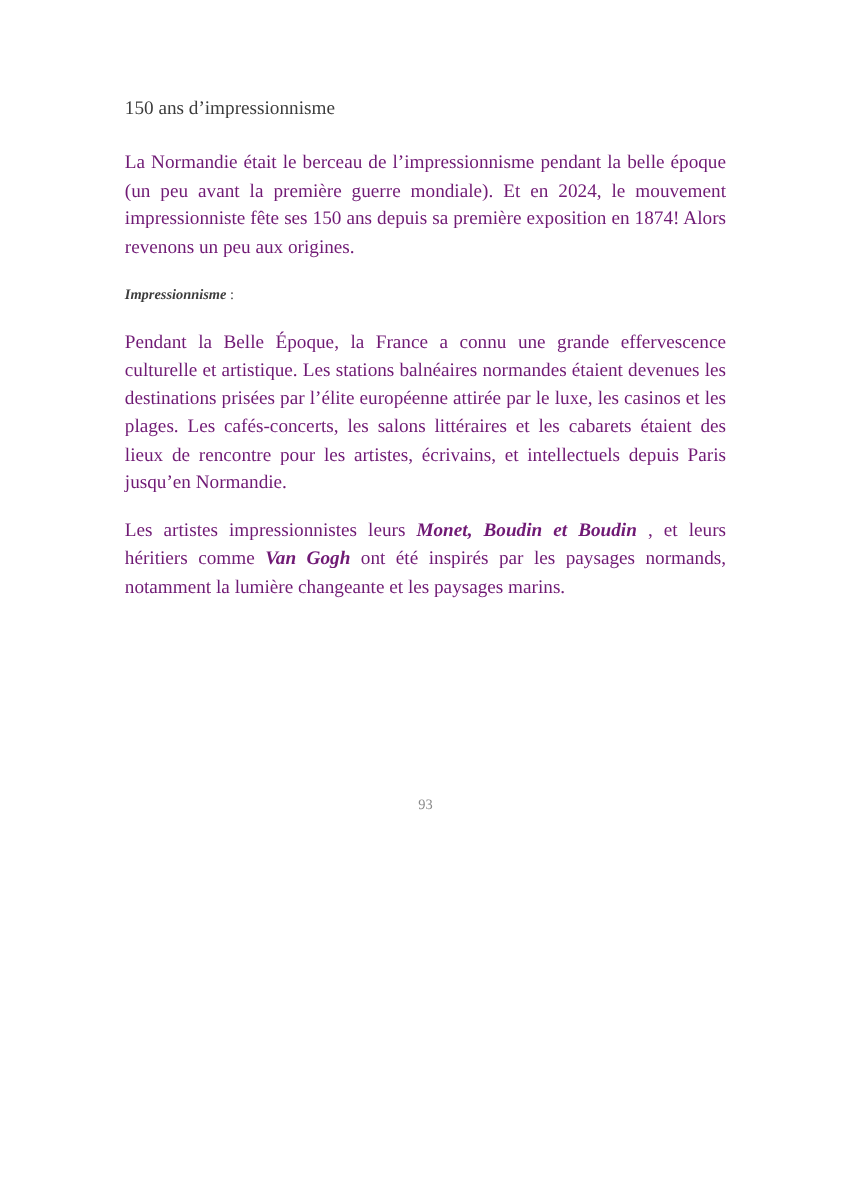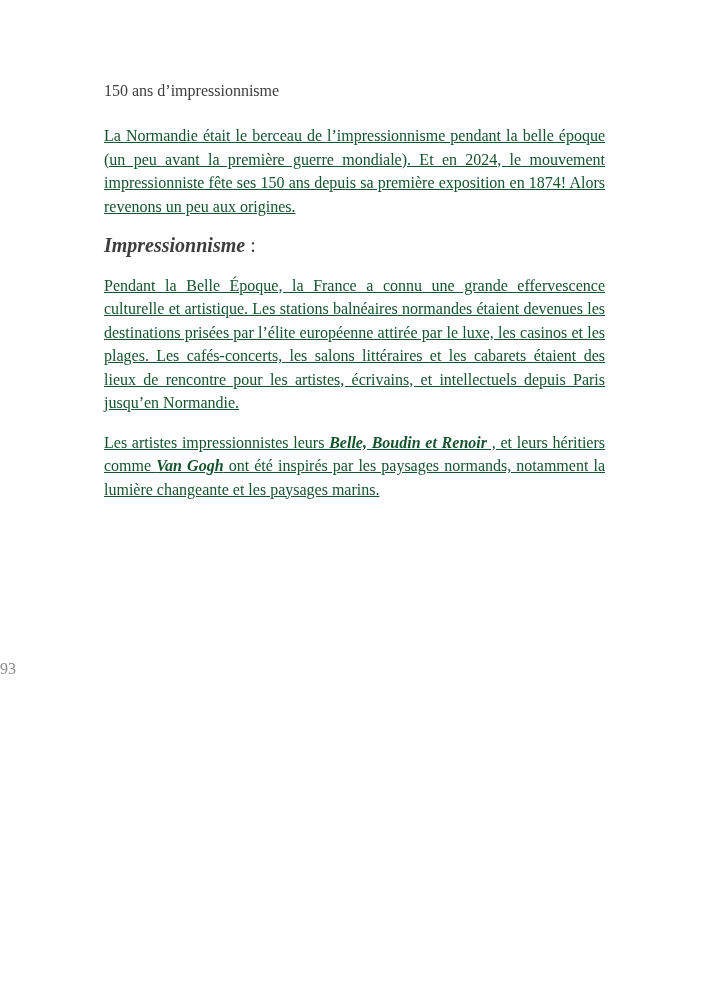--- a/index.html
+++ b/index.html
@@ -27,57 +27,57 @@
     font-weight: normal;
     line-height: 22px;
     margin: 0 0 22px 0;
     color: #3d3d3d;
   }
   .para {
     font-size: 16px;
     line-height: 23.5px;
     text-align: justify;
     margin: 0 0 16px 0;
-    color: #14532d;
-    text-decoration: underline;
+    color: #701a75;
   }
   .def-heading {
     margin: 6px 0 16px 0;
-    font-size: 20px;
+    font-size: 12px;
     line-height: 23.5px;
   }
   .bi {
     font-weight: bold;
     font-style: italic;
   }
   .italic-para {
     font-style: italic;
   }
   .page-number {
     position: absolute;
     left: 0;
     right: 0;
     bottom: 38px;
-    font-size: 16px;
+    text-align: center;
+    font-size: 12px;
     color: #8a8a8a;
   }
 </style>
 </head>
 <body>
 
 <div class="page">
   <div class="content">
 
     <h1 class="article-title">150 ans d’impressionnisme</h1>
 
     <p class="para">La Normandie était le berceau de l’impressionnisme pendant la belle époque (un peu avant la première guerre mondiale). Et en 2024, le mouvement impressionniste fête ses 150 ans depuis sa première exposition en 1874! Alors revenons un peu aux origines.</p>
 
     <p class="def-heading"><span class="bi">Impressionnisme</span><span> :</span></p>
 
 
     <p class="para">Pendant la Belle Époque, la France a connu une grande effervescence culturelle et artistique. Les stations balnéaires normandes étaient devenues les destinations prisées par l’élite européenne attirée par le luxe, les casinos et les plages. Les cafés-concerts, les salons littéraires et les cabarets étaient des lieux de rencontre pour les artistes, écrivains, et intellectuels depuis Paris jusqu’en Normandie.</p>
 
-    <p class="para"><span>Les artistes impressionnistes leurs </span><span class="bi">Belle, Boudin et Renoir</span><span> , et leurs héritiers comme </span><span class="bi">Van Gogh</span><span> ont été inspirés par les paysages normands, notamment la lumière changeante et les paysages marins.</span></p>
+    <p class="para"><span>Les artistes impressionnistes leurs </span><span class="bi">Monet, Boudin et Boudin</span><span> , et leurs héritiers comme </span><span class="bi">Van Gogh</span><span> ont été inspirés par les paysages normands, notamment la lumière changeante et les paysages marins.</span></p>
 
   </div>
 
   <div class="page-number">93</div>
 </div>
 
 </body></html>

